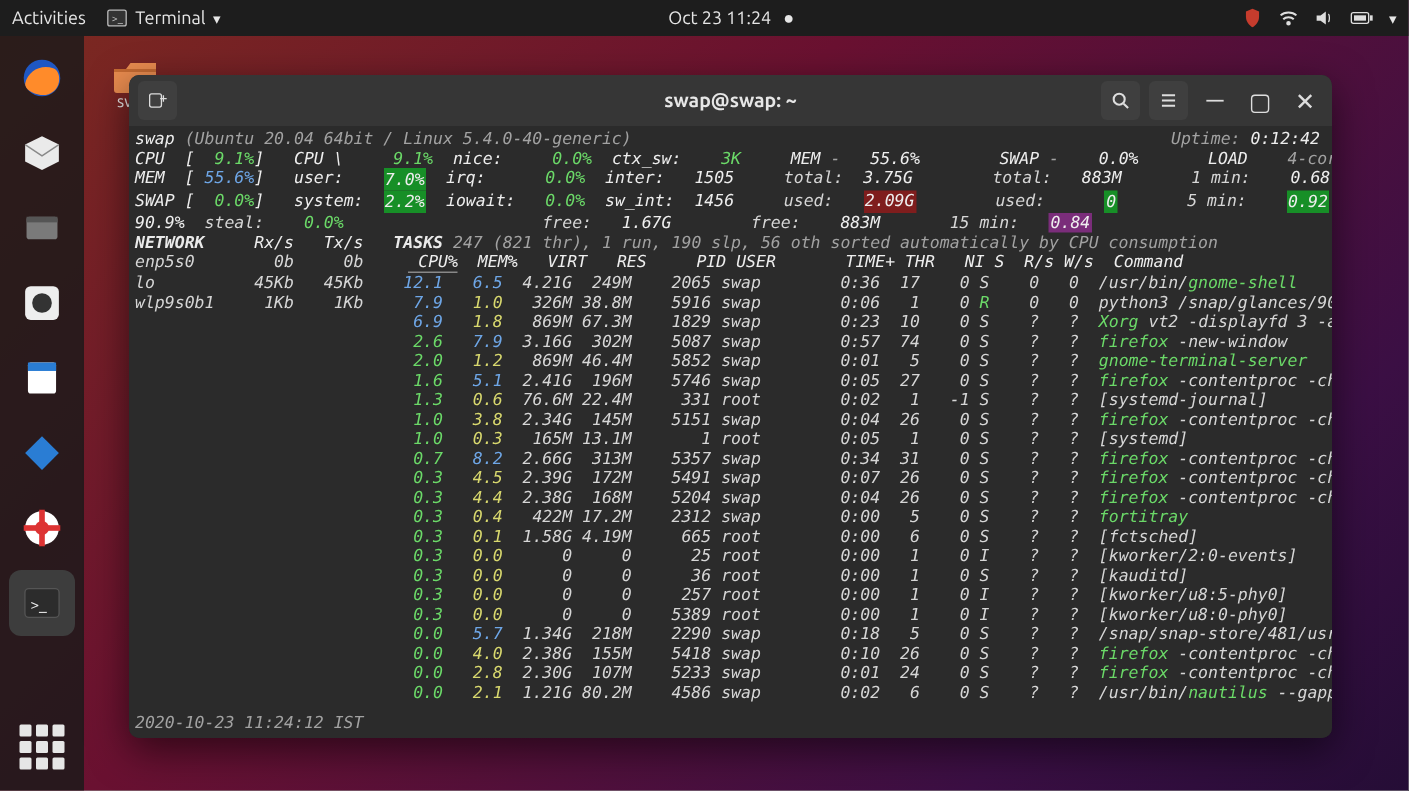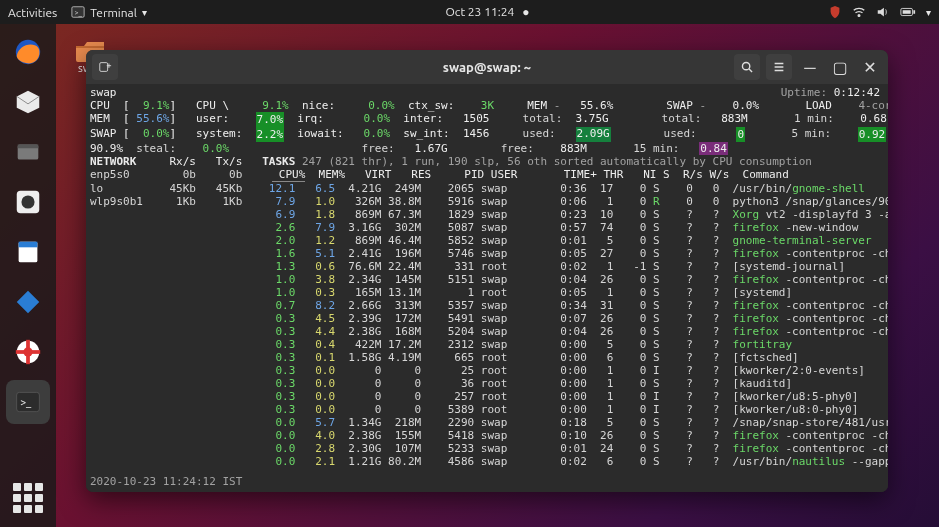--- a/index.html
+++ b/index.html
@@ -39,28 +39,28 @@
   .tb-title{position:absolute;left:0;right:0;text-align:center;font-size:13px;color:#e6e6e6;
     font-weight:600;pointer-events:none;}
   .tb-right{margin-left:auto;display:flex;align-items:center;gap:6px;padding:0 6px;}
   .win-ctl{width:24px;height:24px;display:flex;align-items:center;justify-content:center;
     color:#ddd;border-radius:50%;}
   
   .term{flex:1;background:#2b2b2b;
     font-family:"DejaVu Sans Mono","Ubuntu Mono",monospace;
     font-size:11px;line-height:13px;padding:2px 2px;overflow:hidden;color:#d6d6d6;}
   .row{white-space:pre;display:flex;}
-  .pad{padding-left:2px;}
+  .pad{padding-left:2px;font-style:italic;}
   .gr{color:#6bd968;}     
   .ye{color:#d8d86e;}     
   .bl{color:#6ea6e6;}     
   .wh{color:#eeeeee;}
   .gy{color:#a2a2a2;}
   .hlG{background:#178f27;color:#eeeeee;padding:1px 1px;}
-  .hlB{background:#15803d;color:#eeeeee;padding:0 1px;}
+  .hlB{background:#7f1d1d;color:#eeeeee;padding:0 1px;}
   .hlP{background:#7a2d7a;color:#eeeeee;padding:0 1px;}
   .underline{border-bottom:1px solid #888;margin-left:10px;}
   .sec-hdr{color:#eaeaea;font-weight:700;}
   .uptime{margin-left:auto;padding-right:6px;}
 </style>
 </head>
 <body>
 
 <div class="topbar">
   <div class="left">
@@ -210,20 +210,21 @@
       <div class="win-ctl">▢</div>
       <div class="win-ctl">✕</div>
     </div>
   </div>
 
   <div class="term">
 
     <div class="row pad">
       <span class="wh">swap</span>
       <span> </span>
+      <span class="gy">(Ubuntu 20.04 64bit / Linux 5.4.0-40-generic)</span>
       <span class="uptime"><span class="gy">Uptime:</span> <span class="wh">0:12:42</span></span>
     </div>
     <div class="row"> </div>
 
     <div class="row pad">
 <span class="wh">CPU  [  </span><span class="gr">9.1%</span><span class="wh">]   CPU \     </span><span class="gr">9.1%</span><span class="wh">  nice:     </span><span class="gr">0.0%</span><span class="wh">  ctx_sw:    </span><span class="gr">3K</span><span>     </span><span class="wh">MEM</span><span class="wh"> </span><span class="gy">-</span><span>   </span><span class="wh">55.6%</span><span>        </span><span class="wh">SWAP</span><span> </span><span class="gy">-</span><span>    </span><span class="wh">0.0%</span><span>       </span><span class="wh">LOAD</span><span>    </span><span class="gy">4-core</span>
     </div>
     <div class="row pad">
 <span class="wh">MEM  [ </span><span class="bl">55.6%</span><span class="wh">]   user:    </span><span class="hlG">7.0%</span><span class="wh">  irq:      </span><span class="gr">0.0%</span><span class="wh">  inter:   </span><span class="wh">1505</span><span>     total:  </span><span class="wh">3.75G</span><span>        total:   </span><span class="wh">883M</span><span>       </span><span>1 min:</span><span>    </span><span class="wh">0.68</span>
     </div>

